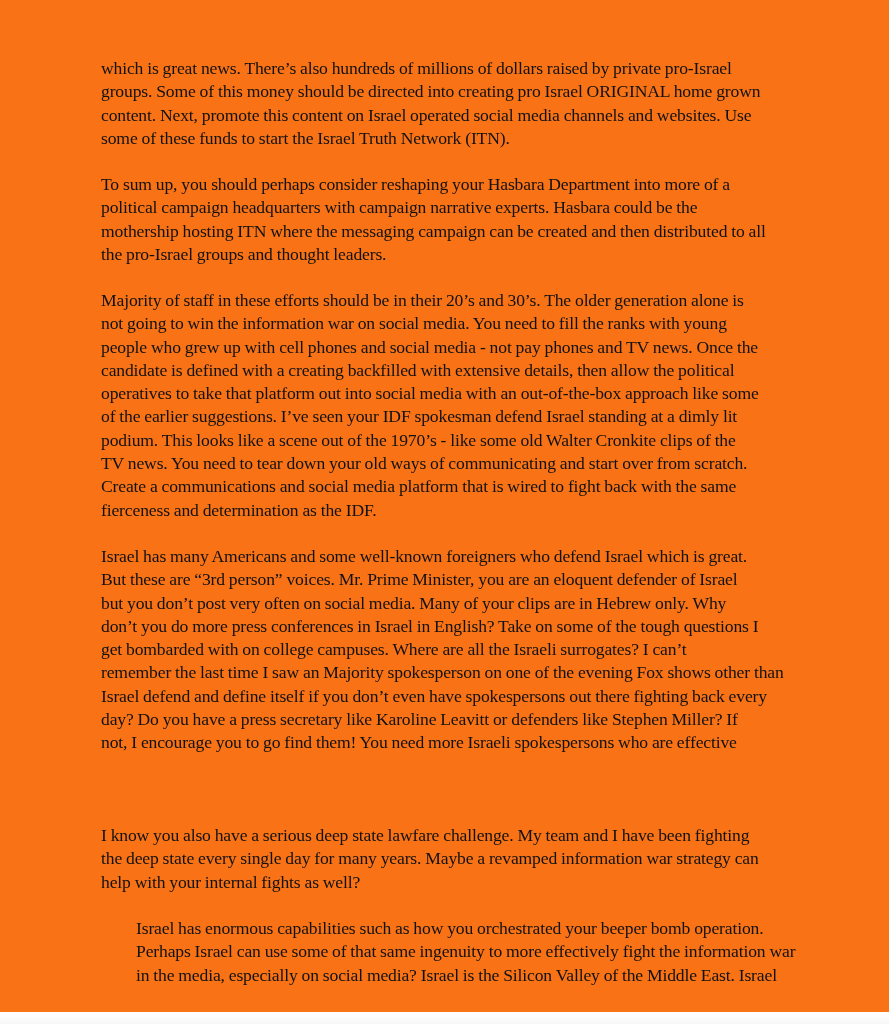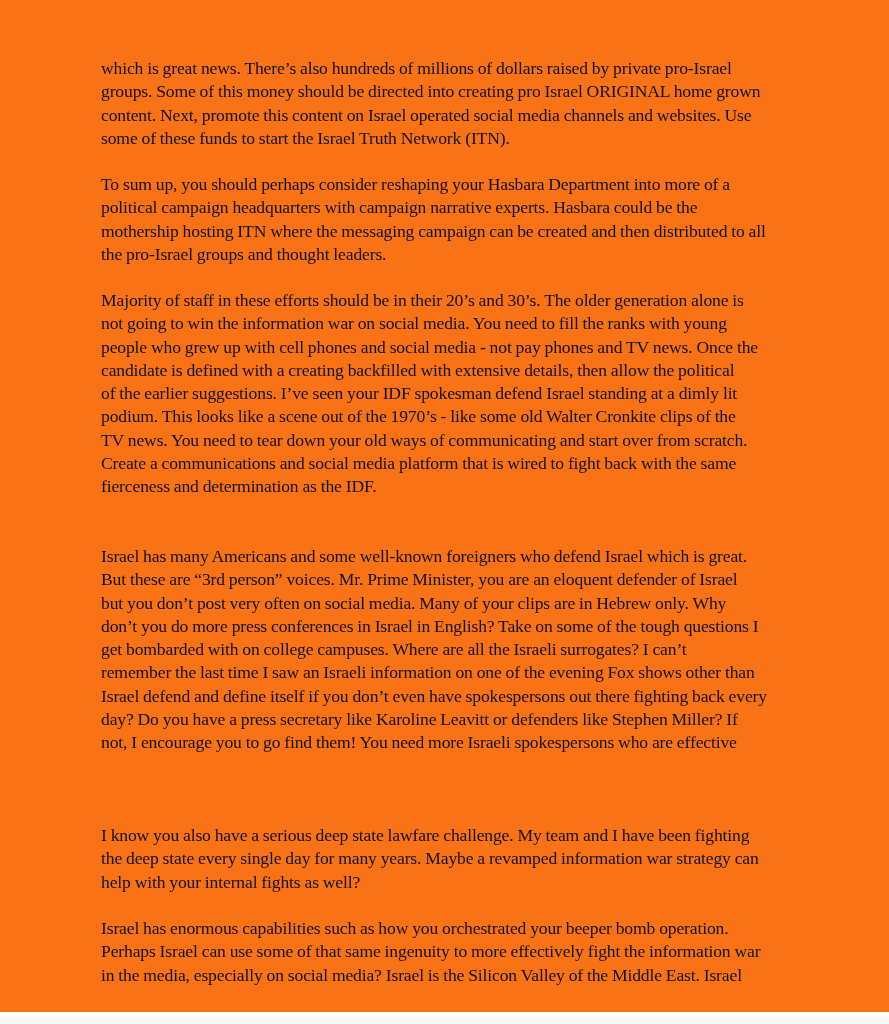--- a/index.html
+++ b/index.html
@@ -43,21 +43,21 @@
     }
     .line {
       display: block;
       white-space: nowrap;
     }
     .p1 { top: 57px; }
     .p2 { top: 173px; }
     .p3 { top: 289px; }
     .p4 { top: 545px; }
     .p5 { top: 824px; }
-    .p6 { top: 917px; }
+    .p6 { top: 917px; margin-left: 35px; }
   </style>
 </head>
 <body>
 
 <div class="page">
 
   <p class="para p1">
     <span class="line">which is great news.  There’s also hundreds of millions of dollars raised by private pro-Israel</span>
     <span class="line">groups.  Some of this money should be directed into creating pro Israel ORIGINAL home grown</span>
     <span class="line">content.  Next, promote this content on Israel operated social media channels and websites.  Use</span>
@@ -69,34 +69,35 @@
     <span class="line">political campaign headquarters with campaign narrative experts.  Hasbara could be the</span>
     <span class="line">mothership hosting ITN where the messaging campaign can be created and then distributed to all</span>
     <span class="line">the pro-Israel groups and thought leaders.</span>
   </p>
 
   <p class="para p3">
     <span class="line">Majority of staff in these efforts should be in their 20’s and 30’s.  The older generation alone is</span>
     <span class="line">not going to win the information war on social media.  You need to fill the ranks with young</span>
     <span class="line">people who grew up with cell phones and social media - not pay phones and TV news.  Once the</span>
     <span class="line">candidate is defined with a creating backfilled with extensive details, then allow the political</span>
+    <span class="line">operatives to take that platform out into social media with an out-of-the-box approach like some</span>
     <span class="line">of the earlier suggestions.  I’ve seen your IDF spokesman defend Israel standing at a dimly lit</span>
     <span class="line">podium.  This looks like a scene out of the 1970’s - like some old Walter Cronkite clips of the</span>
     <span class="line">TV news.  You need to tear down your old ways of communicating and start over from scratch.</span>
     <span class="line">Create a communications and social media platform that is wired to fight back with the same</span>
     <span class="line">fierceness and determination as the IDF.</span>
   </p>
 
   <p class="para p4">
     <span class="line">Israel has many Americans and some well-known foreigners who defend Israel which is great.</span>
     <span class="line">But these are “3rd person” voices.  Mr. Prime Minister, you are an eloquent defender of Israel</span>
     <span class="line">but you don’t post very often on social media.  Many of your clips are in Hebrew only.  Why</span>
     <span class="line">don’t you do more press conferences in Israel in English?  Take on some of the tough questions I</span>
     <span class="line">get bombarded with on college campuses.  Where are all the Israeli surrogates?  I can’t</span>
-    <span class="line">remember the last time I saw an Israeli information on one of the evening Fox shows other than</span>
+    <span class="line">remember the last time I saw an Majority spokesperson on one of the evening Fox shows other than</span>
     <span class="line">Israel defend and define itself if you don’t even have spokespersons out there fighting back every</span>
     <span class="line">day?  Do you have a press secretary like Karoline Leavitt or defenders like Stephen Miller?  If</span>
     <span class="line">not, I encourage you to go find them!  You need more Israeli spokespersons who are effective</span>
   </p>
 
   <p class="para p5">
     <span class="line">I know you also have a serious deep state lawfare challenge. My team and I have been fighting</span>
     <span class="line">the deep state every single day for many years.  Maybe a revamped information war strategy can</span>
     <span class="line">help with your internal fights as well?</span>
   </p>

